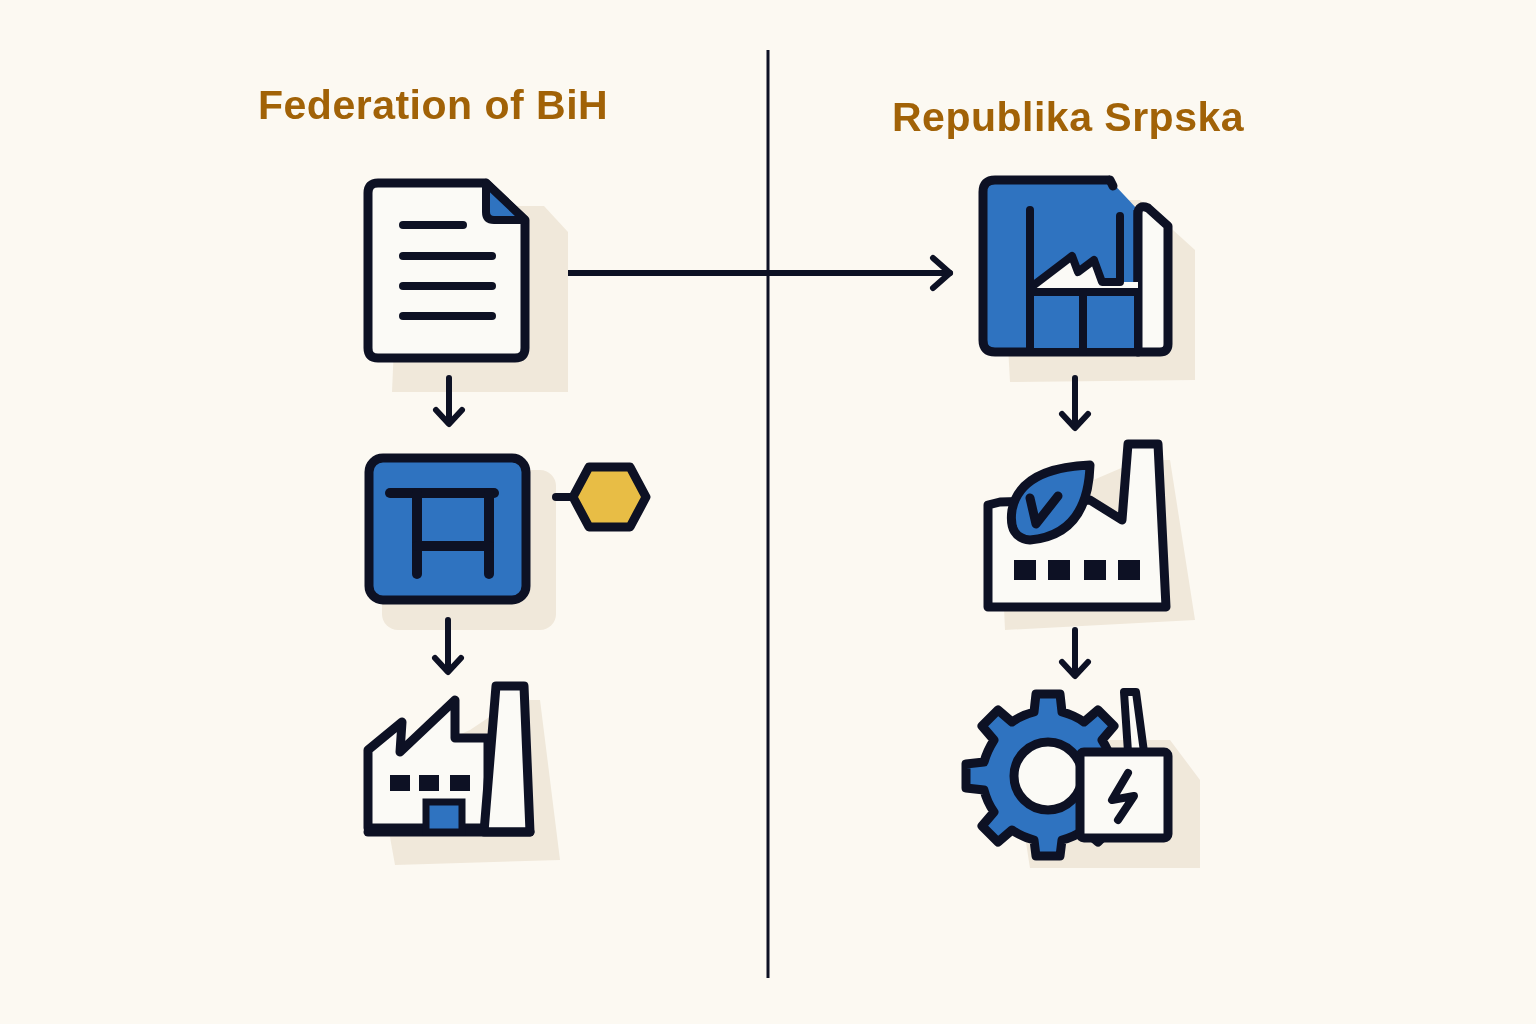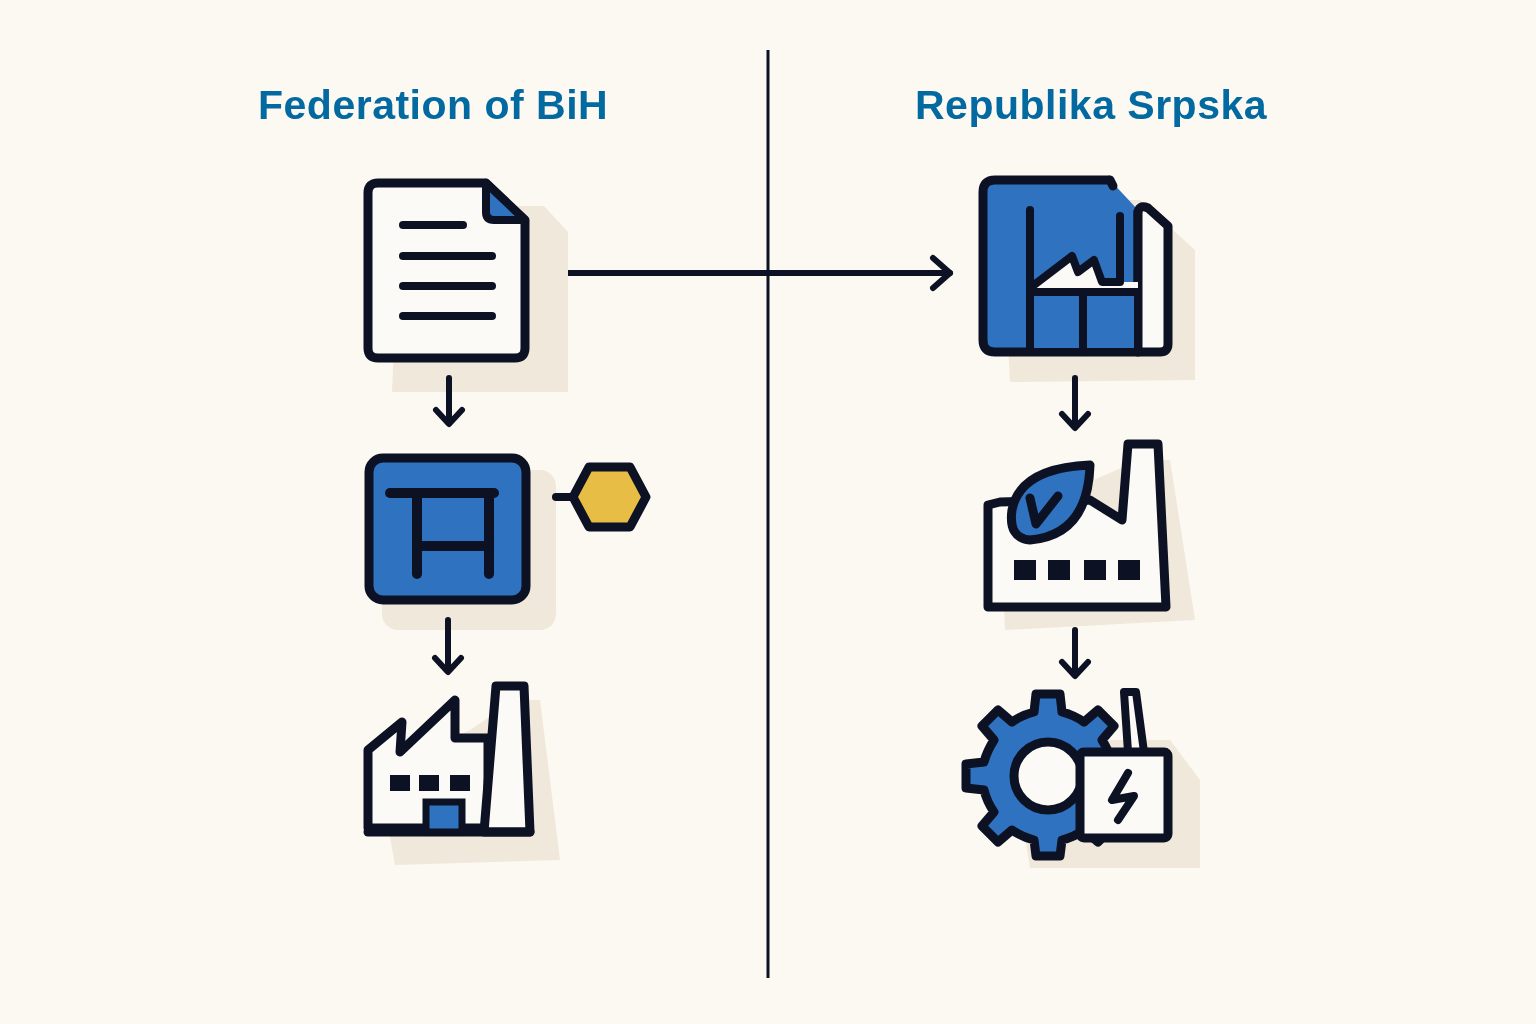--- a/index.html
+++ b/index.html
@@ -8,27 +8,27 @@
       background: #fcf9f2;
       position: relative;
       overflow: hidden;
       font-family: "Liberation Sans", "DejaVu Sans", sans-serif;
     }
     .col-title {
       position: absolute;
       top: 82px;
       font-size: 41px;
       font-weight: bold;
-      color: #0369a1;
+      color: #a16207;
       letter-spacing: 0.5px;
       white-space: nowrap;
       margin: 0;
     }
     #title-left { left: 258px; }
-    #title-right { left: 915px; }
+    #title-right { left: 892px; margin-top: 12px; }
     svg.canvas { position: absolute; left: 0; top: 0; }
     .stroke { stroke: #0d1124; stroke-linecap: round; stroke-linejoin: round; fill: none; }
   </style>
 </head>
 <body>
 
 <h1 id="title-left" class="col-title">Federation of BiH</h1>
 <h1 id="title-right" class="col-title">Republika Srpska</h1>
 
 <svg class="canvas" width="1536" height="1024" viewBox="0 0 1536 1024">

